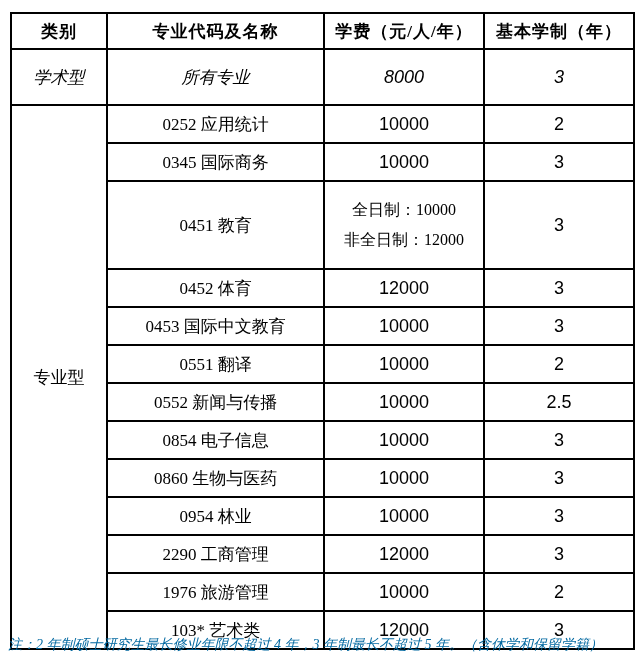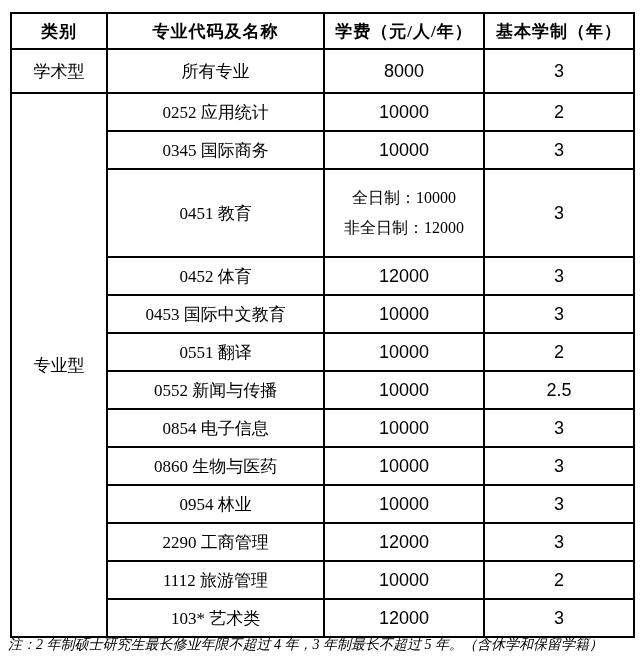--- a/index.html
+++ b/index.html
@@ -33,21 +33,21 @@
     padding: 0;
     color: #000000;
     font-size: 17px;
     font-family: "Liberation Serif", serif;
   }
   .fee-table th {
     font-weight: bold;
     height: 36px;
     letter-spacing: 1px;
   }
-  tr.r-academic { height: 44px; }
+  tr.r-academic { height: 56px; font-style: italic; }
   tr.r-std { height: 38px; }
   tr.r-tall { height: 77px; }
   td.num {
     font-family: "Liberation Sans", sans-serif;
     font-size: 18px;
   }
   td.fee-multi { padding: 13px 0; }
   .fee-line {
     font-family: "Liberation Serif", serif;
     font-size: 16px;
@@ -159,29 +159,29 @@
       <td class="num">3</td>
     </tr>
 
     <tr class="r-std">
       <td>2290 工商管理</td>
       <td class="num">12000</td>
       <td class="num">3</td>
     </tr>
 
     <tr class="r-std">
-      <td>1112 旅游管理</td>
+      <td>1976 旅游管理</td>
       <td class="num">10000</td>
       <td class="num">2</td>
     </tr>
 
     <tr class="r-std">
       <td>103* 艺术类</td>
       <td class="num">12000</td>
       <td class="num">3</td>
     </tr>
 
   </tbody>
     </table>
 
-  <div class="note" style="color: #000000;">注：2 年制硕士研究生最长修业年限不超过 4 年，3 年制最长不超过 5 年。（含休学和保留学籍）</div>
+  <div class="note" style="color: #0369a1;">注：2 年制硕士研究生最长修业年限不超过 4 年，3 年制最长不超过 5 年。（含休学和保留学籍）</div>
 
 </div>
 
 </body></html>

